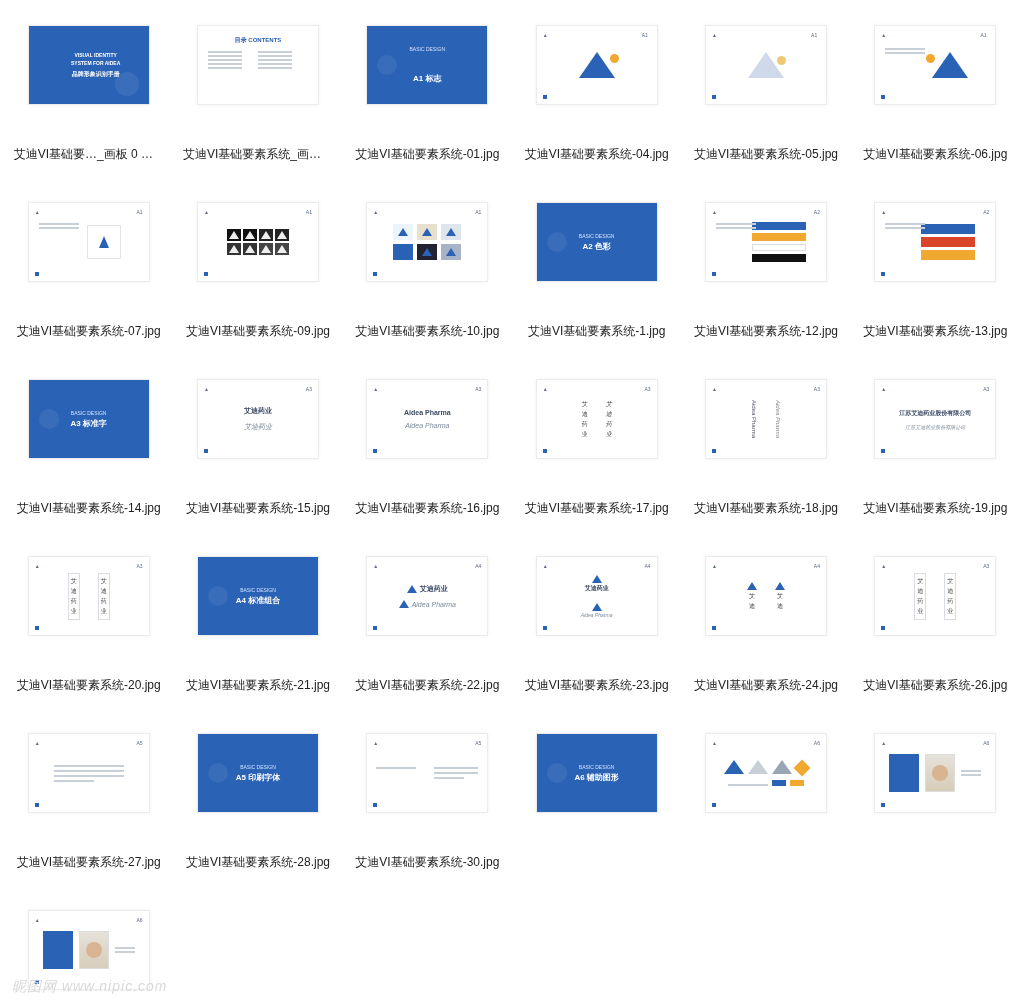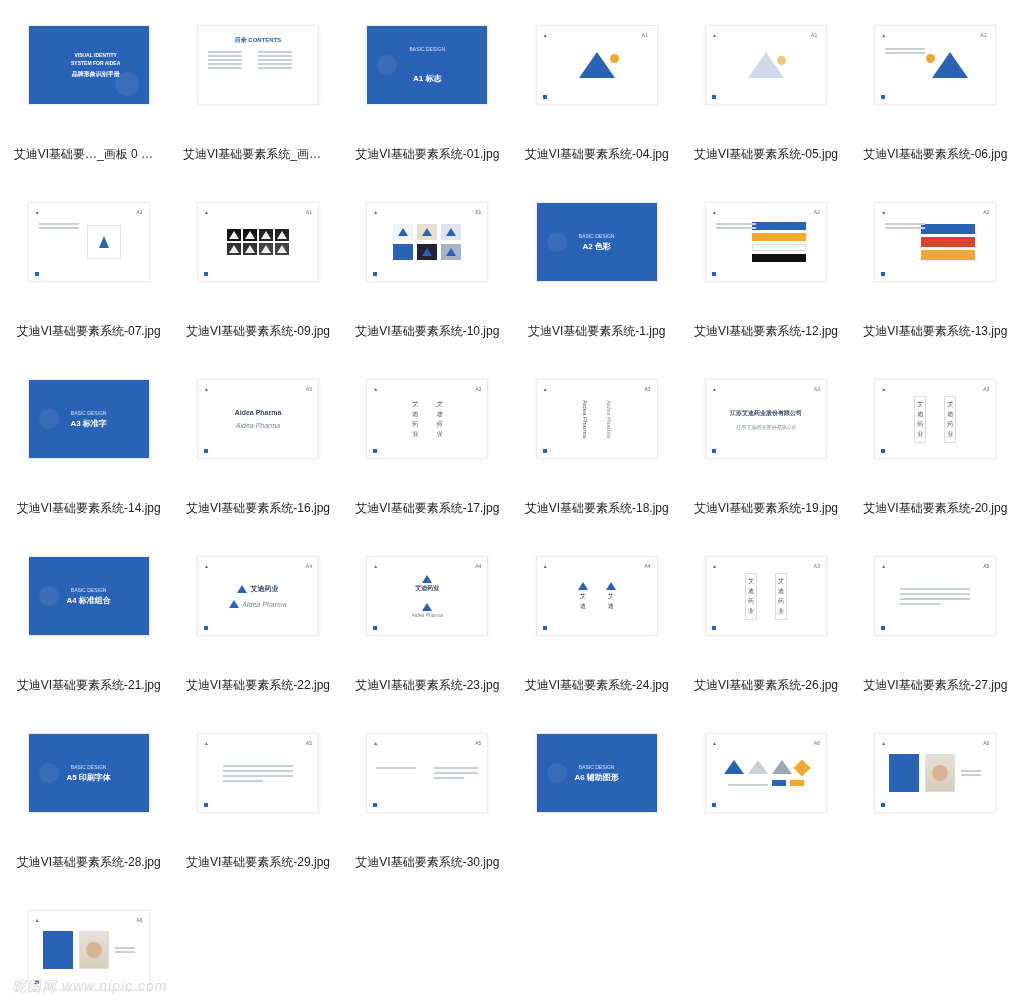--- a/index.html
+++ b/index.html
@@ -361,20 +361,36 @@
     <div class="name">艾迪VI基础要素系统-14.jpg</div>
     </div>
     <div class="item">
     <div class="thumb-wrap">
       <div class="thumb">
           <div class="small-hdr">
             <span>▲</span>
             <span>A3</span>
           </div>
         <div class="two-row">
+            <span class="txt">艾迪药业</span>
+            <span class="txt2">艾迪药业</span>
+          </div>
+        <div class="corner-dot"></div>
+        </div>
+    </div>
+    <div class="name">艾迪VI基础要素系统-15.jpg</div>
+    </div>
+    <div class="item">
+    <div class="thumb-wrap">
+      <div class="thumb">
+          <div class="small-hdr">
+            <span>▲</span>
+            <span>A3</span>
+          </div>
+        <div class="two-row">
             <span class="txt">Aidea Pharma</span>
             <span class="txt2">Aidea Pharma</span>
           </div>
         <div class="corner-dot"></div>
         </div>
     </div>
     <div class="name">艾迪VI基础要素系统-16.jpg</div>
     </div>
     <div class="item">
     <div class="thumb-wrap">
@@ -592,38 +608,20 @@
     <div class="thumb-wrap">
       <div class="thumb">
           <div class="blue-fill" style="display:flex;flex-direction:column;justify-content:center;align-items:center;">
         <div class="blue-card-sub">BASIC DESIGN</div>
         <div class="blue-card-label">A5 印刷字体</div>
         <div style="position:absolute;left:10px;top:50%;transform:translateY(-50%);width:20px;height:20px;border-radius:50%;background:rgba(255,255,255,.07);"></div>
       </div>
         </div>
     </div>
     <div class="name">艾迪VI基础要素系统-28.jpg</div>
-    </div>
-    <div class="item">
-    <div class="thumb-wrap">
-      <div class="thumb">
-          <div class="small-hdr">
-            <span>▲</span>
-            <span>A5</span>
-          </div>
-        <div class="paragraph" style="gap:3px;">
-            <div class="line"></div>
-            <div class="line"></div>
-            <div class="line"></div>
-            <div class="line short"></div>
-          </div>
-        <div class="corner-dot"></div>
-        </div>
-    </div>
-    <div class="name">艾迪VI基础要素系统-29.jpg</div>
     </div>
     <div class="item">
     <div class="thumb-wrap">
       <div class="thumb">
           <div class="small-hdr">
             <span>▲</span>
             <span>A5</span>
           </div>
         <div style="display:flex;gap:18px;">
           <div class="paragraph" style="gap:3px;">

